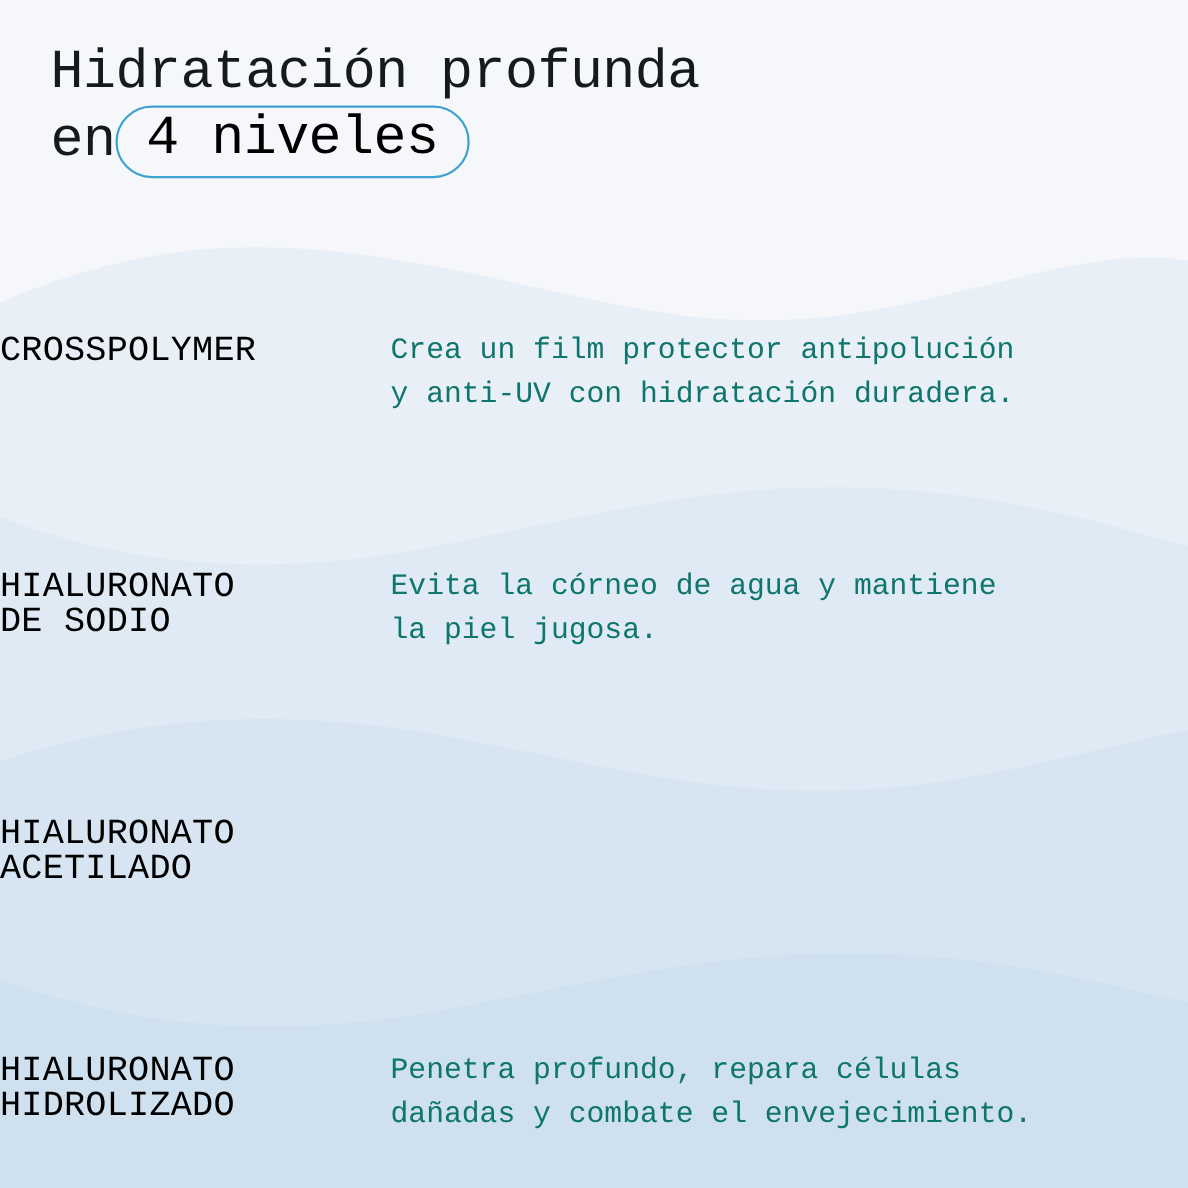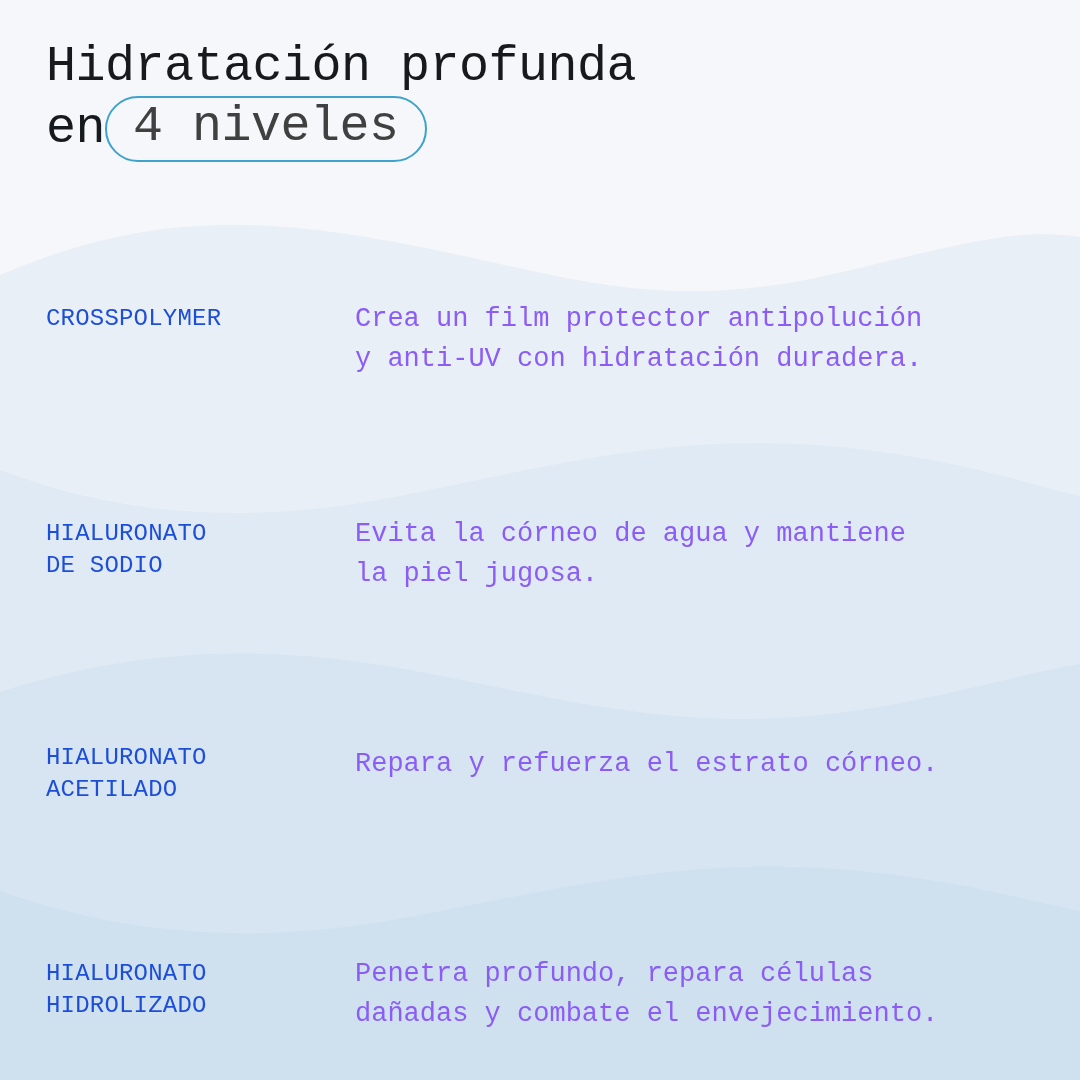--- a/index.html
+++ b/index.html
@@ -55,21 +55,21 @@
   .heading-line.second {
     display: flex;
     align-items: center;
   }
   .pill {
     display: inline-block;
     border: 2.5px solid #3ea3cc;
     border-radius: 999px;
     padding: 2px 26px 6px 26px;
     line-height: 54px;
-    color: #404040;
+    color: #000000;
     font-size: 50px;
     letter-spacing: -0.5px;
   }
 
   
   .rows {
     position: absolute;
     left: 0;
     top: 0;
     width: 1080px;
@@ -78,35 +78,34 @@
   }
   .row {
     position: absolute;
     left: 0;
     width: 1080px;
     display: flex;
     align-items: flex-start;
   }
   .row-label {
     width: 355px;
-    padding-left: 46px;
     box-sizing: border-box;
-    font-size: 24px;
+    font-size: 32px;
     line-height: 32px;
     letter-spacing: 0.2px;
-    color: #1d4ed8;
+    color: #000000;
     font-weight: 400;
     white-space: pre-line;
   }
   .row-desc {
     flex: 1;
     padding-right: 40px;
     font-size: 27px;
     line-height: 40px;
-    color: #8b5cf6;
+    color: #0f766e;
     white-space: pre-line;
   }
 
   #row0 { top: 303px; }
   #row1 { top: 518px; }
   #row2 { top: 742px; }
   #row3 { top: 958px; }
 
   #row0 .row-desc { margin-top: -4px; }
   #row1 .row-desc { margin-top: -4px; }
@@ -158,21 +157,20 @@
     <div class="row" id="row1">
       <div class="row-label">HIALURONATO
 DE SODIO</div>
       <div class="row-desc">Evita la córneo de agua y mantiene
 la piel jugosa.</div>
     </div>
 
     <div class="row" id="row2">
       <div class="row-label">HIALURONATO
 ACETILADO</div>
-      <div class="row-desc">Repara y refuerza el estrato córneo.</div>
     </div>
 
     <div class="row" id="row3">
       <div class="row-label">HIALURONATO
 HIDROLIZADO</div>
       <div class="row-desc">Penetra profundo, repara células
 dañadas y combate el envejecimiento.</div>
     </div>
 
   </div>

